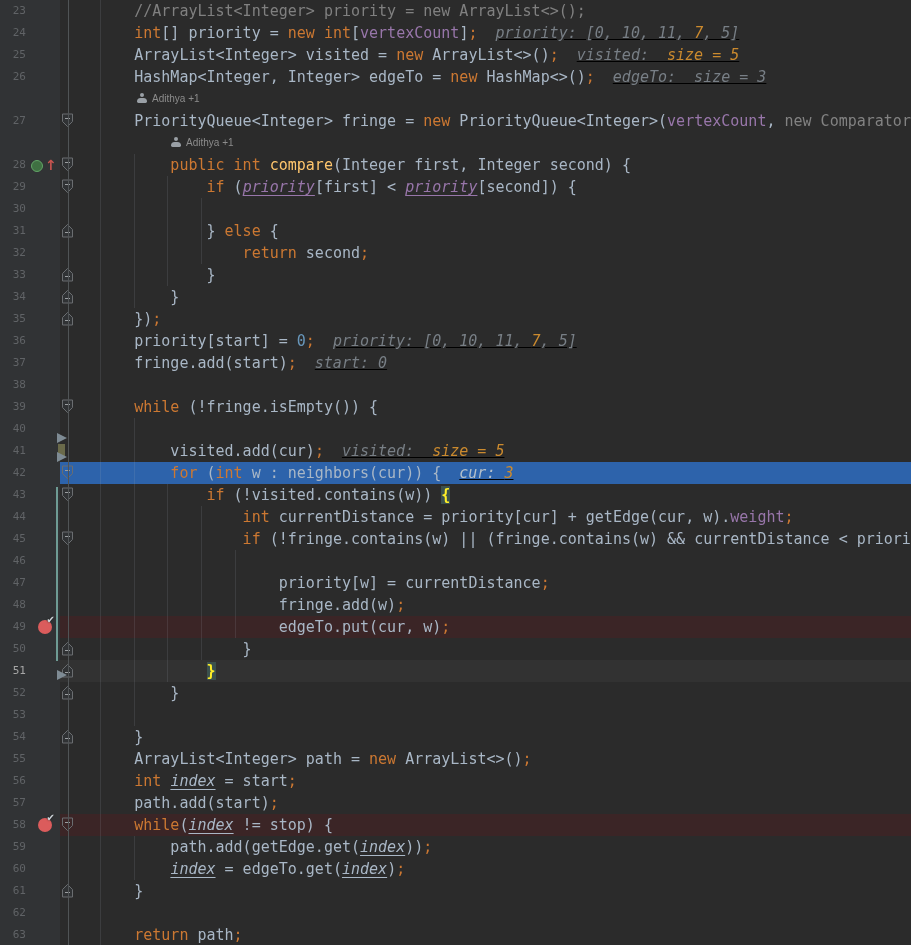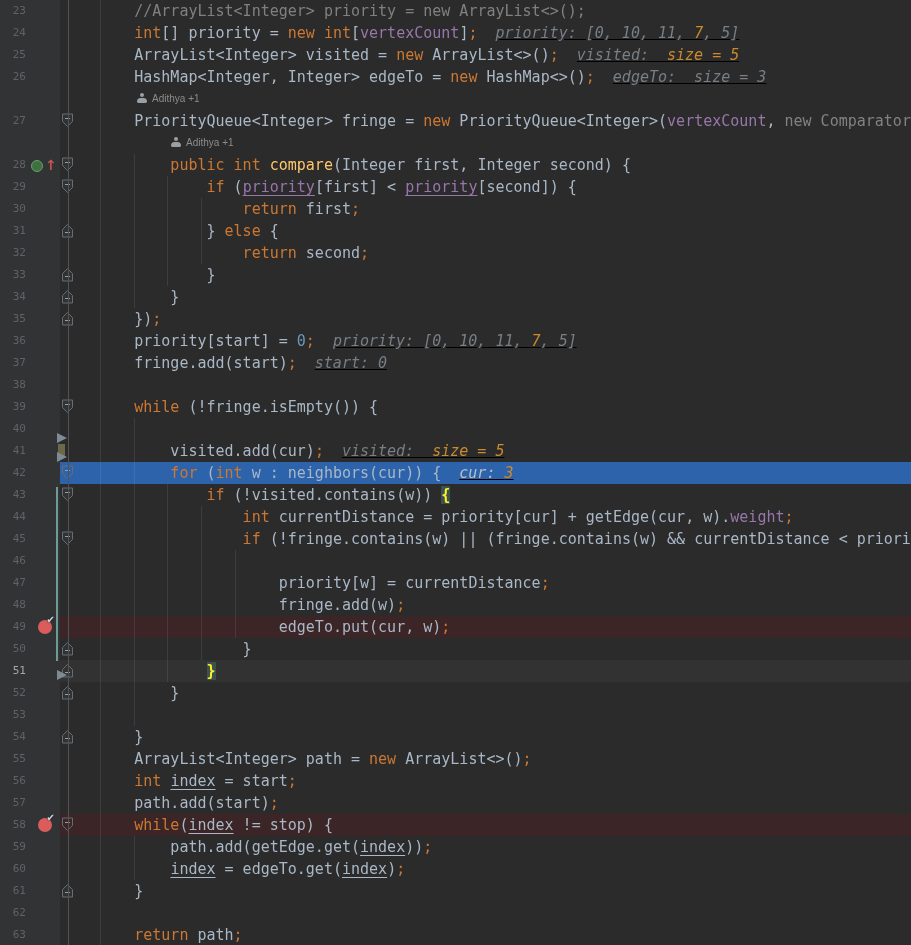--- a/index.html
+++ b/index.html
@@ -20,21 +20,21 @@
   .lnum{position:absolute;left:0;top:4px;width:26px;text-align:right;font-size:11px;
         color:#606366;z-index:2;}
   .lnum.bright{color:#A6A6A6;}
   .code{position:absolute;left:62px;top:0;height:22px;line-height:22px;font-size:15px;
         white-space:pre;z-index:3;}
   .hints{font-style:italic;margin-left:18px;text-decoration:underline;}
   .td{color:#A9B7C6}.tk{color:#CC7832}.tc{color:#808080}.tn{color:#6897BB}
   .tf{color:#9876AA}.tm{color:#FFC66D}.tg{color:#828282}
   .tb{color:#FFEF28;background:#3B514D;font-weight:bold;}
   .th{color:#787F86}.to{color:#CB8A2E}.thl{color:#B4C0CA}
-  .und{text-decoration:underline;text-underline-offset:3px;}
+  .und{text-decoration:underline;text-underline-offset:3px;font-style:italic;}
   .fold{position:absolute;left:61px;top:3px;z-index:4;line-height:0;}
   .bp{position:absolute;left:38px;top:4px;width:14px;height:14px;border-radius:50%;
       background:#DB5C5C;z-index:4;}
   .bp .chk{position:absolute;right:-3px;top:-6px;font-family:"DejaVu Sans",sans-serif;
       font-size:10px;font-weight:bold;color:#CFD6DB;text-shadow:0 0 2px #1b1b1b;}
   .ovr-circle{position:absolute;left:31px;top:6px;width:10px;height:10px;border-radius:50%;
       background:#3F7042;border:1px solid #62A567;z-index:4;}
   .ovr-arrow{position:absolute;left:45px;top:2px;font-size:14px;font-weight:bold;color:#C75450;
       z-index:4;font-family:"DejaVu Sans",sans-serif;line-height:18px;}
   .inlay{position:absolute;top:0;height:22px;line-height:22px;font-size:10px;color:#8C8C8C;
@@ -112,21 +112,20 @@
       <div class="row">
         <span class="lnum">29</span>
         <div class="fold"><svg width="13" height="15" xmlns="http://www.w3.org/2000/svg">
             <path d="M1.5 1 H11.5 V8.5 L6.5 13.5 L1.5 8.5 Z" fill="#303234" stroke="#6A6D70" stroke-width="1"></path>
             <line x1="4" y1="5.5" x2="9" y2="5.5" stroke="#9a9da0" stroke-width="1"></line>
           </svg></div>
         <span class="code"><span class="tk">                if</span><span class="td"> (</span><span class="tf und">priority</span><span class="td">[first] &lt; </span><span class="tf und">priority</span><span class="td">[second]) {</span></span>
       </div>
       <div class="row">
         <span class="lnum">30</span>
-        <span class="code"><span class="tk">                    return</span><span class="td"> first</span><span class="tk">;</span></span>
       </div>
       <div class="row">
         <span class="lnum">31</span>
         <div class="fold"><svg width="13" height="15" xmlns="http://www.w3.org/2000/svg">
             <path d="M1.5 14 H11.5 V6.5 L6.5 1.5 L1.5 6.5 Z" fill="#303234" stroke="#6A6D70" stroke-width="1"></path>
             <line x1="4" y1="9.5" x2="9" y2="9.5" stroke="#9a9da0" stroke-width="1"></line>
           </svg></div>
         <span class="code"><span class="td">                } </span><span class="tk">else</span><span class="td"> {</span></span>
       </div>
       <div class="row">

